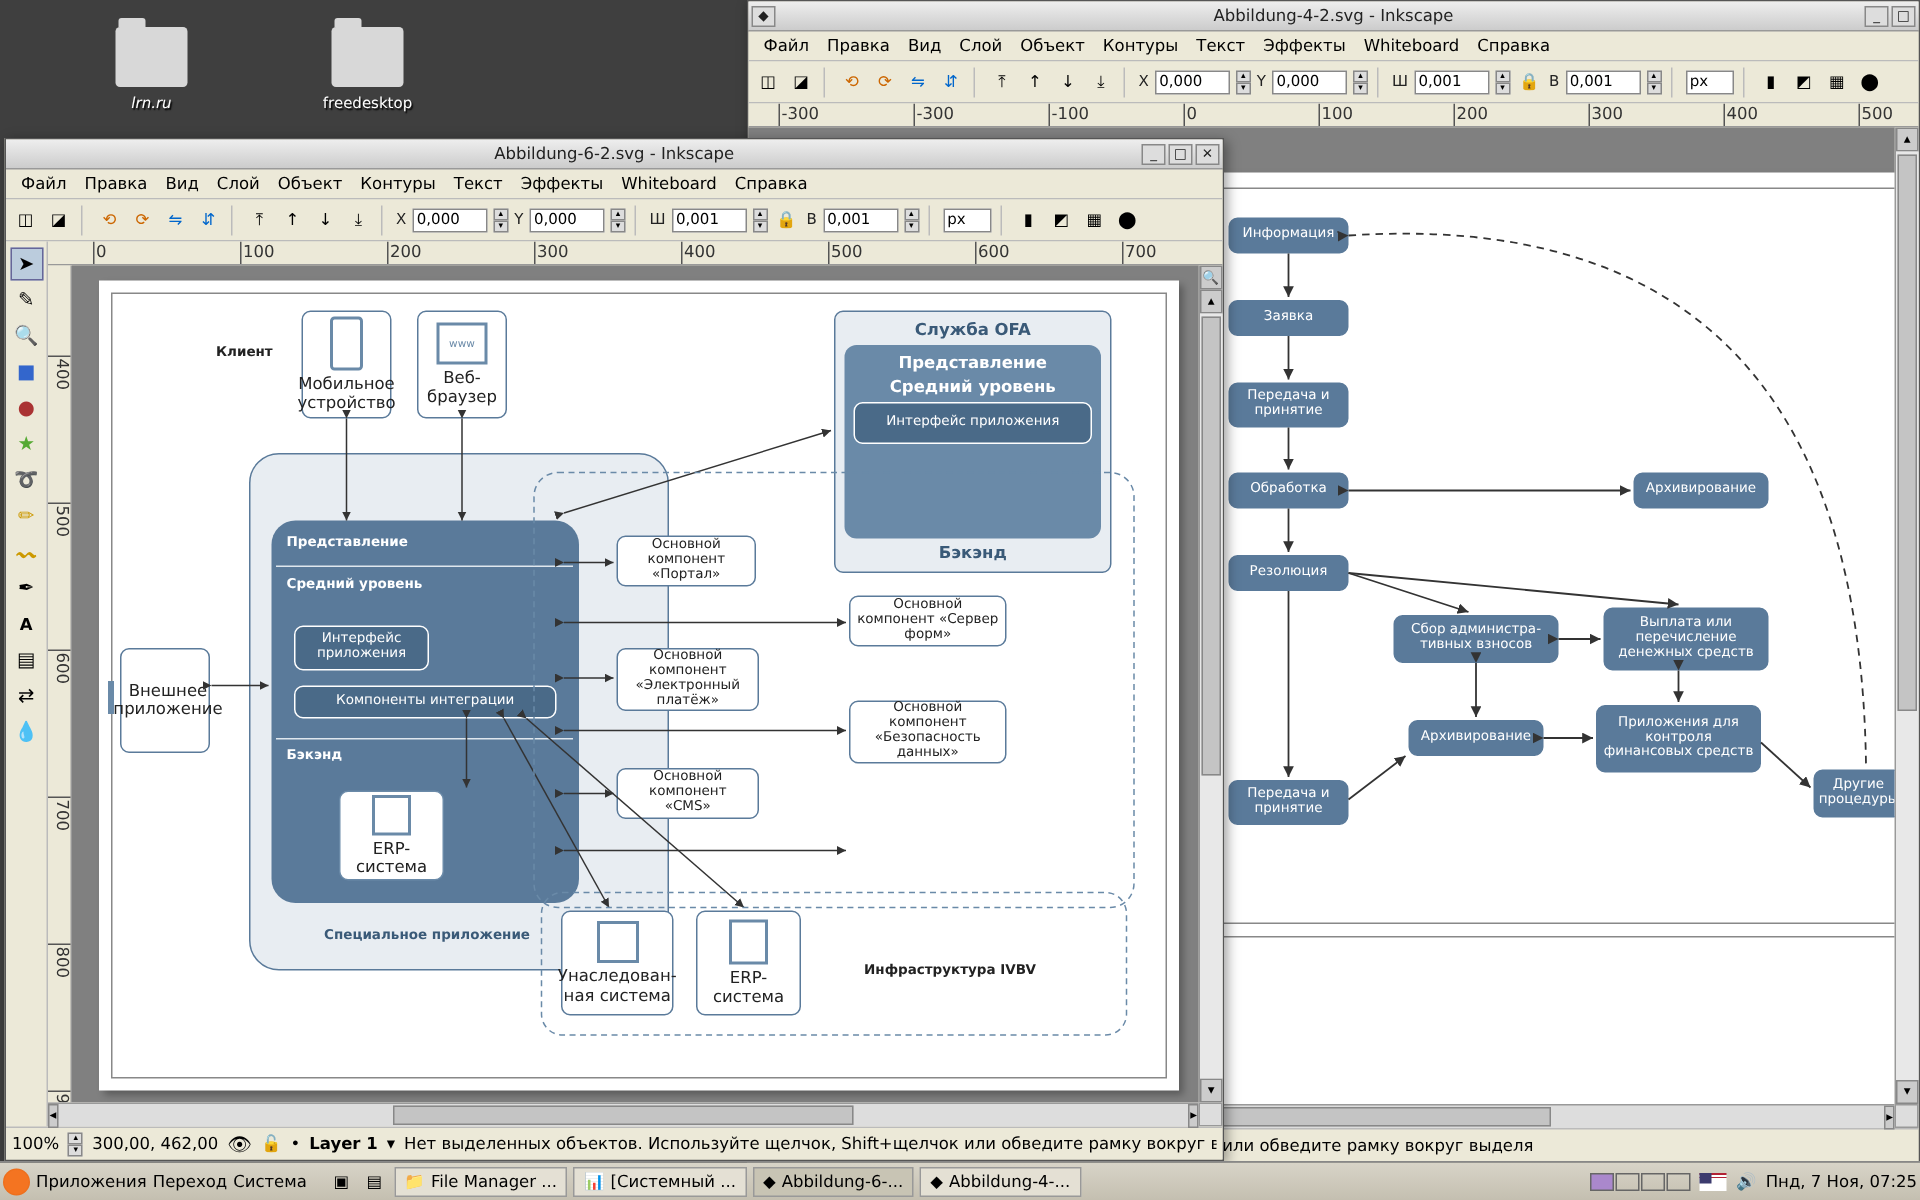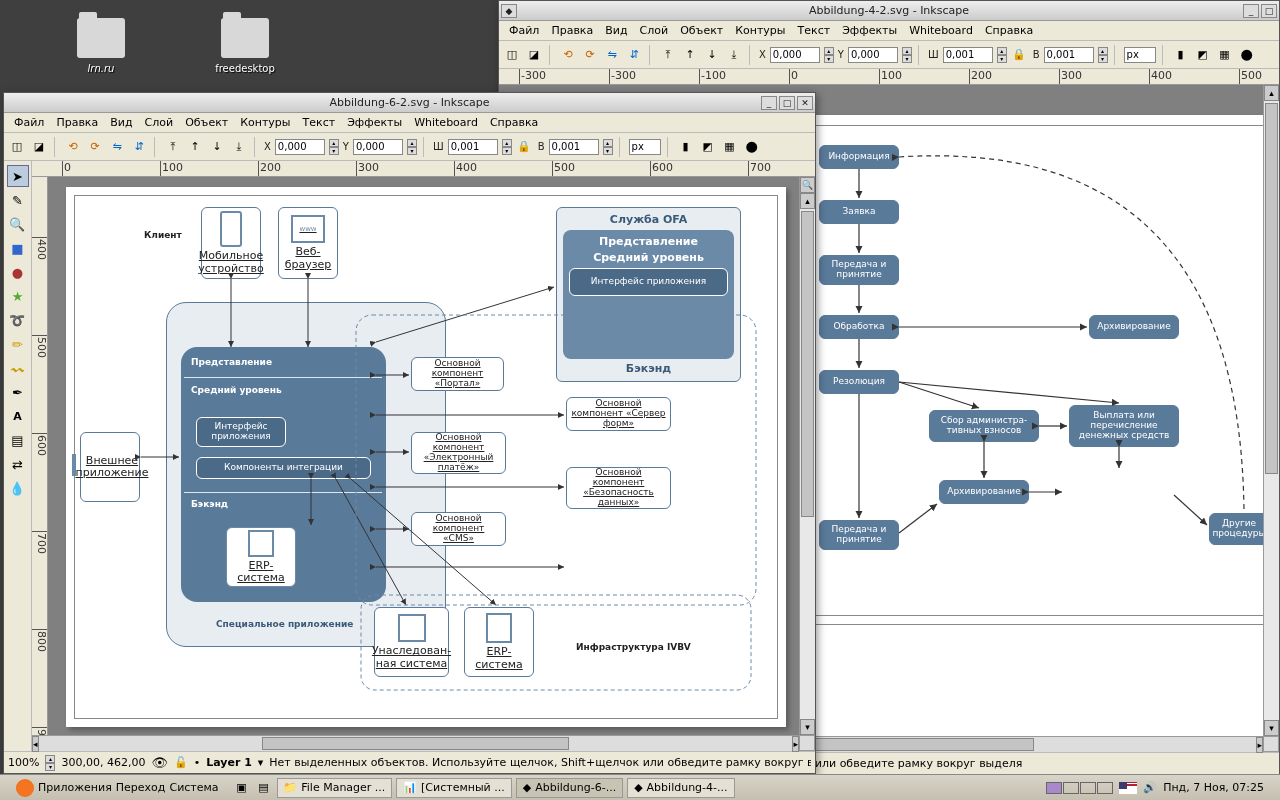--- a/index.html
+++ b/index.html
@@ -52,33 +52,33 @@
 .scroll-h { flex:1; background:#ddd; border-top:1px solid #999; display:flex; position:relative; }
 .scroll-thumb-h { position:absolute; top:1px; bottom:1px; left:30%; width:40%; background:#c4c4c4; border:1px solid #888; }
 
 
 .statusbar { height: 22px; background:#ece9d8; border-top:1px solid #bbb; display:flex; align-items:center; gap:6px; padding:0 4px; font-size:10px; overflow:hidden; }
 .statusbar .eye { font-size:13px; }
 .statusbar .layer { font-weight:bold; }
 .statusbar .msg { flex:1; white-space:nowrap; overflow:hidden; text-overflow: clip; }
 
 
-.taskbar { position:absolute; left:0; right:0; bottom:0; height:26px; background: linear-gradient(#d8d4c8,#c4bfb0); border-top:1px solid #888; display:flex; align-items:center; gap:4px; padding:0 16px; font-size:10px; }
+.taskbar { position:absolute; left:0; right:0; bottom:0; height:26px; background: linear-gradient(#d8d4c8,#c4bfb0); border-top:1px solid #888; display:flex; align-items:center; gap:4px; padding:0 2px; font-size:10px; }
 .taskbar .ubuntu { width:18px; height:18px; border-radius:50%; background: radial-gradient(circle,#f47421 60%,#d35400); }
 .taskbar .tb-item { height:20px; padding:0 6px; background:#e4e0d4; border:1px solid #999; display:flex; align-items:center; gap:4px; cursor:pointer; }
 .taskbar .tb-item.active { background:#c8c4b4; }
 .taskbar .tray { margin-left:auto; display:flex; align-items:center; gap:6px; }
 .taskbar .flag { width:18px; height:12px; background: linear-gradient(#b22234 10%, #fff 10%, #fff 20%, #b22234 20%, #b22234 30%, #fff 30%); position:relative; }
 .taskbar .flag::before { content:''; position:absolute; left:0; top:0; width:8px; height:7px; background:#3c3b6e; }
 
 
 .diag-box { position:absolute; border:1px solid #5a7a9a; border-radius:6px; text-align:center; display:flex; align-items:center; justify-content:center; font-size:9px; color:#222; padding:2px 4px; line-height:1.1; }
 .diag-box.blue { background:#5a7a9a; color:#fff; }
 .diag-box.lt { background:#e8edf2; }
-.diag-box.wh { background:#fff;text-decoration:underline; }
+.diag-box.wh { background:#fff; }
 .diag-label { position:absolute; font-size:9px; color:#222; font-weight:bold; }
 
 
 svg.arrows { position:absolute; top:0; left:0; pointer-events:none; }
 </style>
 </head>
 <body>
 
 <div class="desktop-icon" style="top:18px; left:66px;font-style:italic;">
   <div class="folder"></div>
@@ -184,20 +184,21 @@
             <div class="diag-box blue" style="left:40px; top:85px; width:80px; height:24px;">Заявка</div>
             <div class="diag-box blue" style="left:40px; top:140px; width:80px; height:30px;">Передача и принятие</div>
             <div class="diag-box blue" style="left:40px; top:200px; width:80px; height:24px;">Обработка</div>
             <div class="diag-box blue" style="left:40px; top:255px; width:80px; height:24px;">Резолюция</div>
             <div class="diag-box blue" style="left:40px; top:405px; width:80px; height:30px;">Передача и принятие</div>
 
             <div class="diag-box blue" style="left:310px; top:200px; width:90px; height:24px;">Архивирование</div>
             <div class="diag-box blue" style="left:150px; top:295px; width:110px; height:32px;">Сбор администра­тивных взносов</div>
             <div class="diag-box blue" style="left:290px; top:290px; width:110px; height:42px;">Выплата или перечисление денежных средств</div>
             <div class="diag-box blue" style="left:160px; top:365px; width:90px; height:24px;">Архивирование</div>
+            <div class="diag-box blue" style="left:285px; top:355px; width:110px; height:45px;">Приложения для контроля финансовых средств</div>
             <div class="diag-box blue" style="left:430px; top:398px; width:60px; height:32px;">Другие процедуры</div>
 
             <svg class="arrows" width="700" height="640">
               <defs>
                   <marker id="ah2" markerWidth="8" markerHeight="8" refX="6" refY="3" orient="auto">
                     <path d="M0,0 L6,3 L0,6 Z" fill="#333"></path>
                   </marker>
                 </defs>
               <line x1="80" y1="54" x2="80" y2="83" stroke="#333" stroke-width="1.2" marker-end="url(#ah2)"></line>
               <line x1="80" y1="109" x2="80" y2="138" stroke="#333" stroke-width="1.2" marker-end="url(#ah2)"></line>

